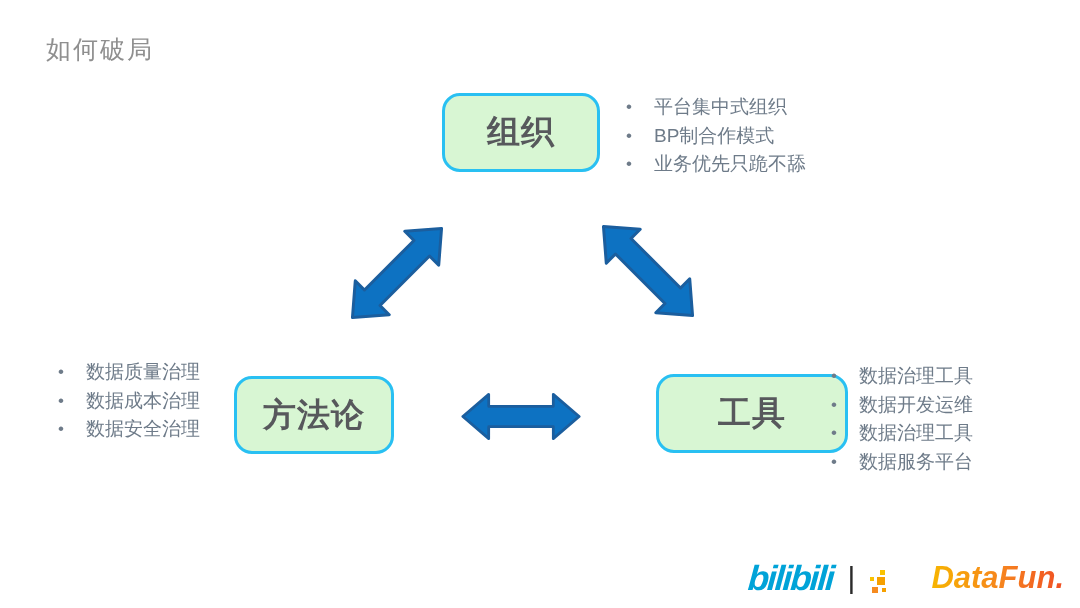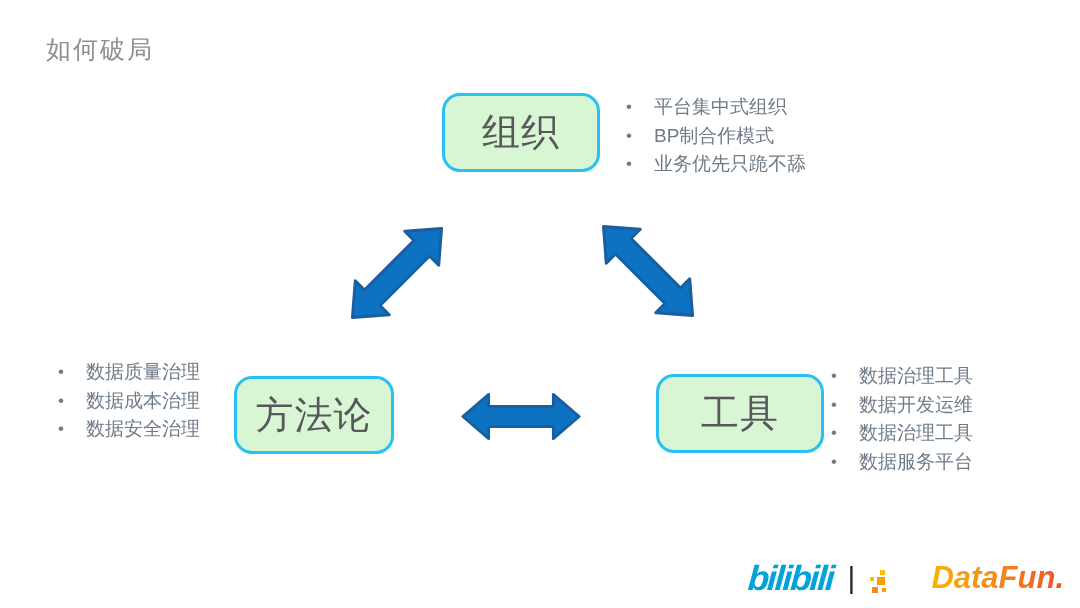--- a/index.html
+++ b/index.html
@@ -33,28 +33,28 @@
     position: absolute;
     display: flex;
     align-items: center;
     justify-content: center;
     background: var(--box-fill, #d8f6d3);
     border: 3px solid var(--box-border, #29c0f2);
     border-radius: 18px;
     box-sizing: border-box;
   }
   .node .node-label {
-    font-size: 38px;
-    font-weight: 400;
+    font-size: 33px;
+    font-weight: 700;
     color: var(--label-text, #57585c);
     letter-spacing: 1px;
   }
   .node-org    { left: 442px; top: 93px;  width: 158px; height: 79px; }
   .node-method { left: 234px; top: 376px; width: 160px; height: 78px; }
-  .node-tool   { left: 656px; top: 374px; width: 168px; height: 79px; }
+  .node-tool   { left: 656px; top: 374px; width: 192px; height: 79px; }
 
   
   .bullets {
     position: absolute;
     margin: 5px;
     padding: 0;
     list-style: none;
   }
   .bullets li {
     position: relative;

